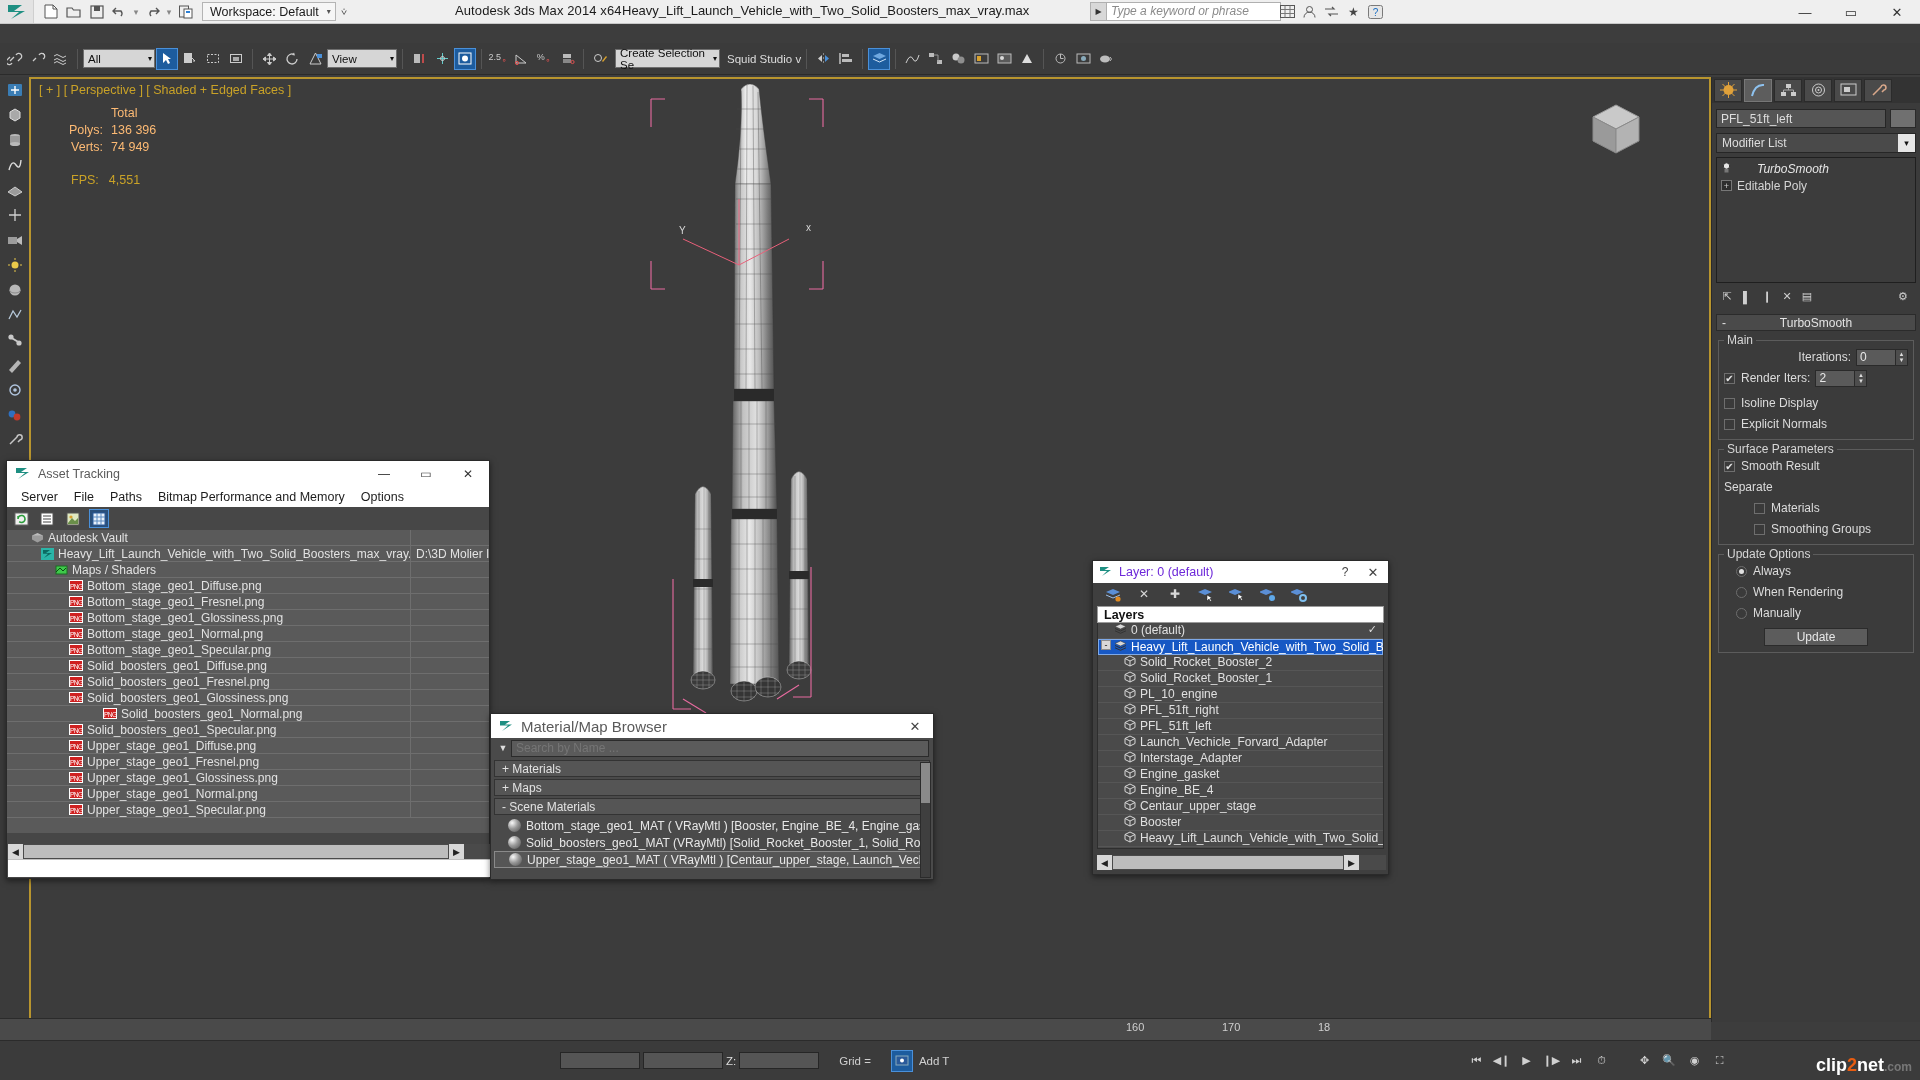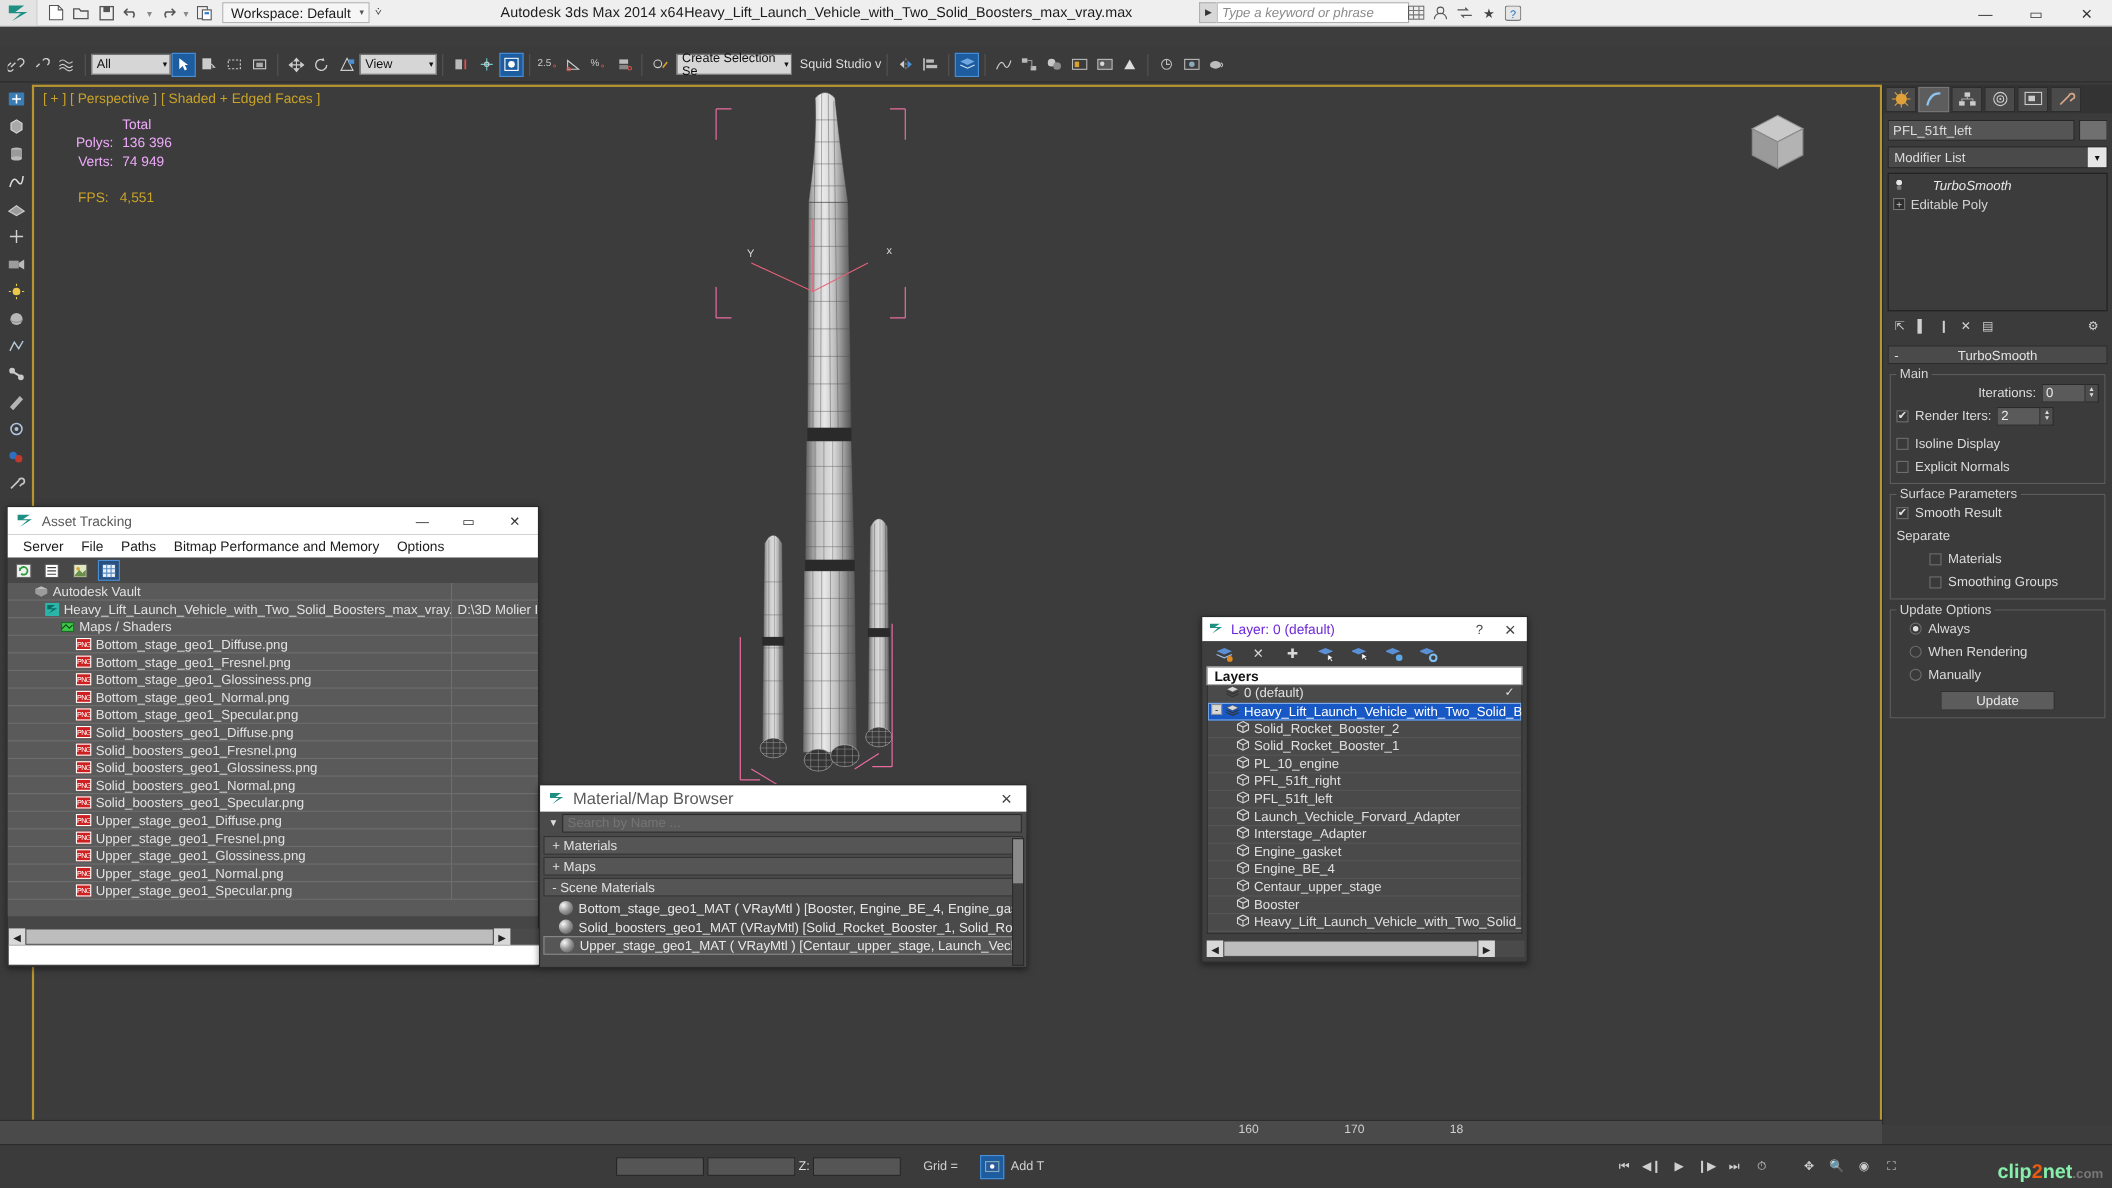--- a/index.html
+++ b/index.html
@@ -87,21 +87,21 @@
   .tiny { font-size:9px; }
 
   
   .viewport {
     position:absolute; left:29px; top:77px; width:1682px; height:945px;
     background:#3c3c3c; border:2px solid #b8952e;
   }
   .vp-label { position:absolute; left:8px; top:4px; color:#c9a227; font-size:12.5px; }
   .vp-stats { position:absolute; left:38px; top:26px; color:#c9a227; font-size:12.5px; line-height:17px; }
   .vp-stats table { border-collapse:collapse; }
-  .vp-stats td { padding:0 8px 0 0; color:#f0abfc; font-size:12.5px;margin-top:35px; }
+  .vp-stats td { padding:0 8px 0 0; color:#fdba74; font-size:12.5px;margin-top:35px; }
   .vp-stats td.lbl { text-align:right; }
   .vp-fps { position:absolute; left:38px; top:92px; color:#c9a227; font-size:12.5px; }
   .vp-fps td { padding:0 8px 0 0; }
 
   
   .lefttb {
     position:absolute; left:0; top:77px; width:29px; height:945px;
     background:#3b3b3b; display:flex; flex-direction:column; align-items:center; padding-top:2px; gap:3px;
   }
   .lti { width:24px; height:22px; display:flex; align-items:center; justify-content:center; }
@@ -273,21 +273,21 @@
   }
   .sb-x { height:18px; display:flex; align-items:center; gap:3px; }
   .sb-field { width:80px; height:17px; background:#555; border:1px solid #262626; color:#ddd;
               font-size:11.5px; padding:0 4px; display:flex; align-items:center; }
   .sb-lbl { font-size:11.5px; color:#ddd; }
   .playbtn { width:21px; height:20px; display:flex; align-items:center; justify-content:center; color:#d0d0d0; font-size:11px; }
   .clip2net {
     position:absolute; right:8px; bottom:4px; font-size:18px; font-weight:bold;
     font-family:"Liberation Sans", sans-serif;
   }
-  .c2n-a { color:#86efac; } .c2n-b { color:#e85c10; } .c2n-c { color:#777; font-size:12px; }
+  .c2n-a { color:#ffffff; } .c2n-b { color:#e85c10; } .c2n-c { color:#777; font-size:12px; }
   .gridlbl { font-size:11.5px; color:#d0d0d0; }
 </style>
 </head>
 <body>
 
 <div class="app">
 
   <div class="titlebar">
     <div class="maxlogo">
       <svg width="22" height="18" viewBox="0 0 22 18">
@@ -1130,21 +1130,21 @@
           <span class="pth"></span>
         </div>
         <div class="at-row">
           <span class="nm" style="padding-left:62px">
             <span class="pngico">PNG</span>
             <span>Solid_boosters_geo1_Glossiness.png</span>
           </span>
           <span class="pth"></span>
         </div>
         <div class="at-row">
-          <span class="nm" style="padding-left:62px">
+          <span class="nm" style="padding-left:96px">
             <span class="pngico">PNG</span>
             <span>Solid_boosters_geo1_Normal.png</span>
           </span>
           <span class="pth"></span>
         </div>
         <div class="at-row">
           <span class="nm" style="padding-left:62px">
             <span class="pngico">PNG</span>
             <span>Solid_boosters_geo1_Specular.png</span>
           </span>

